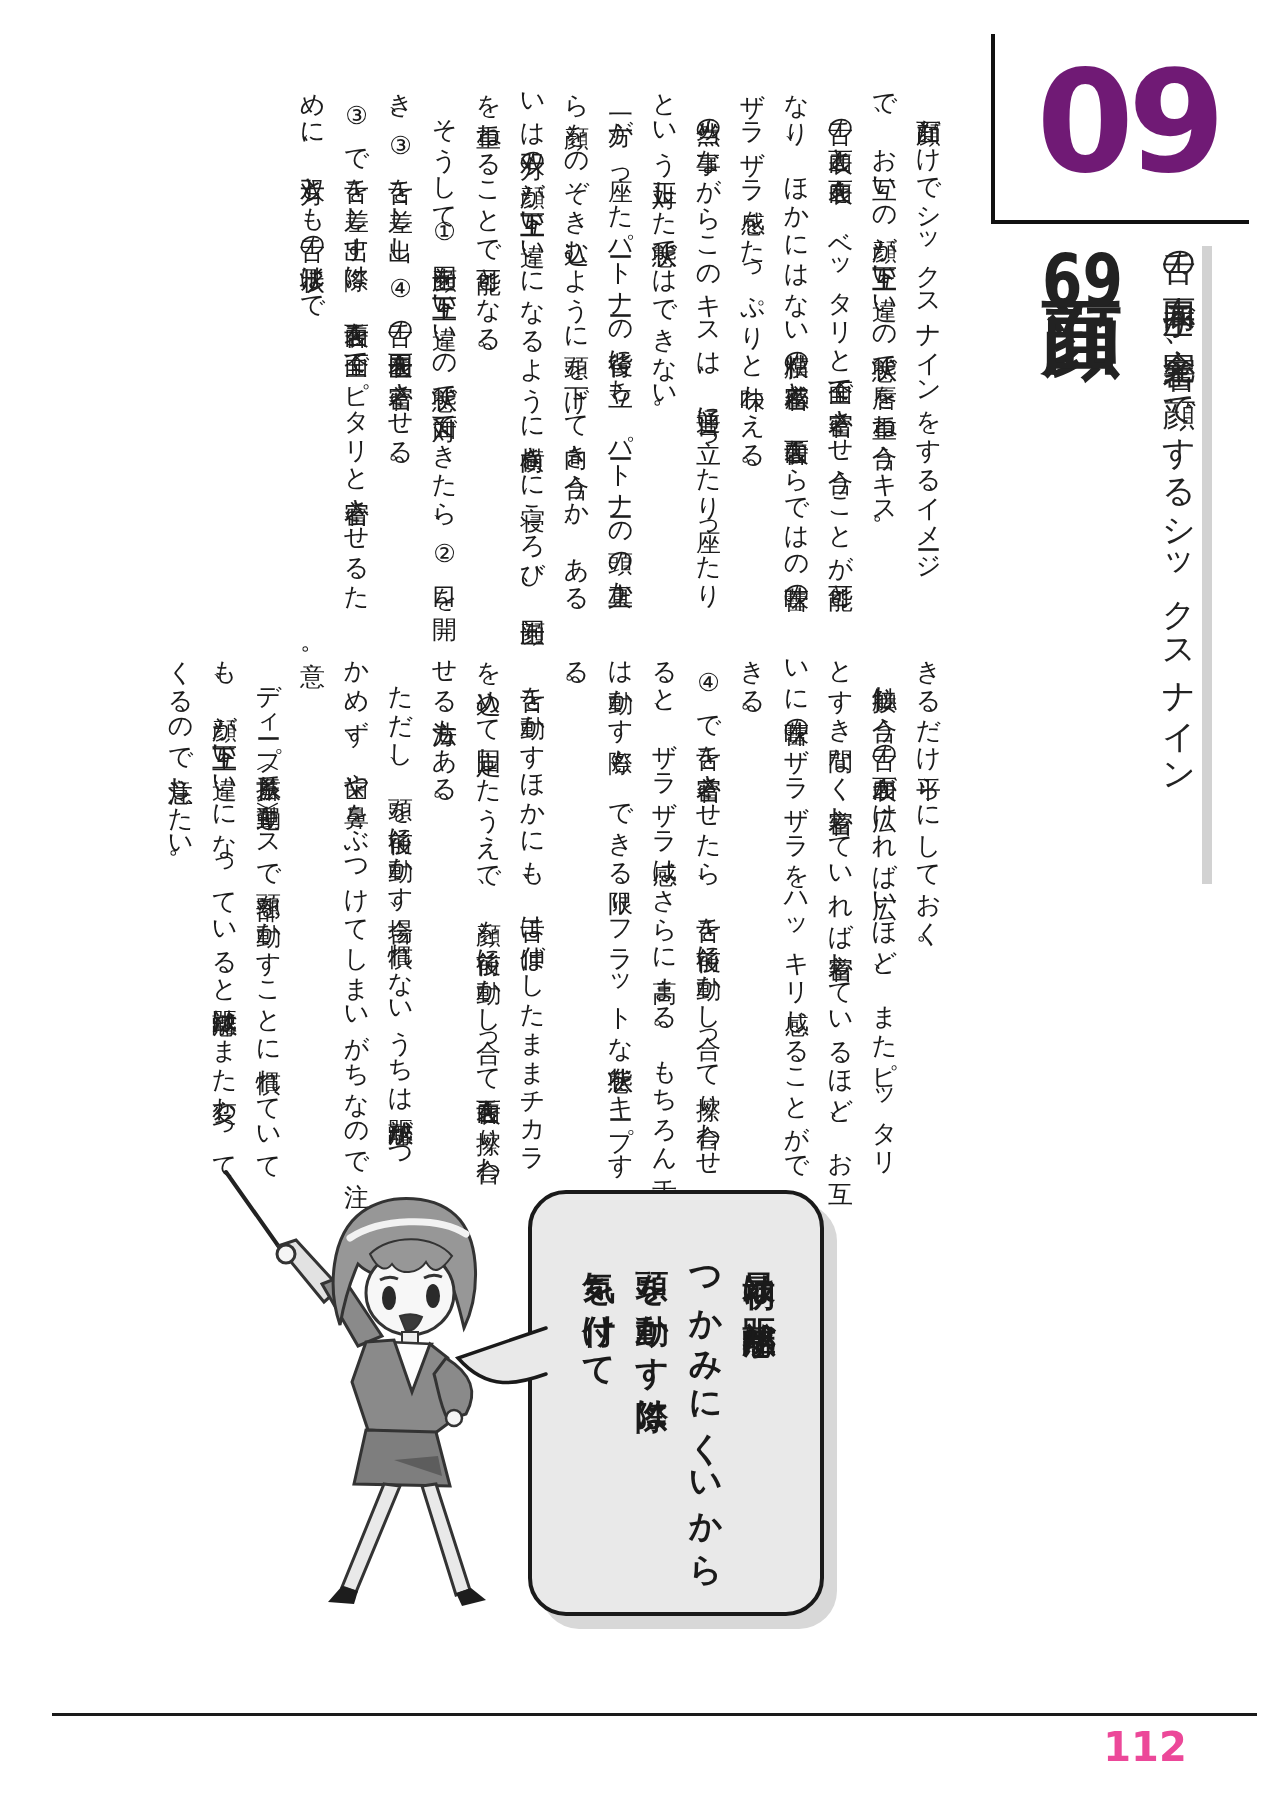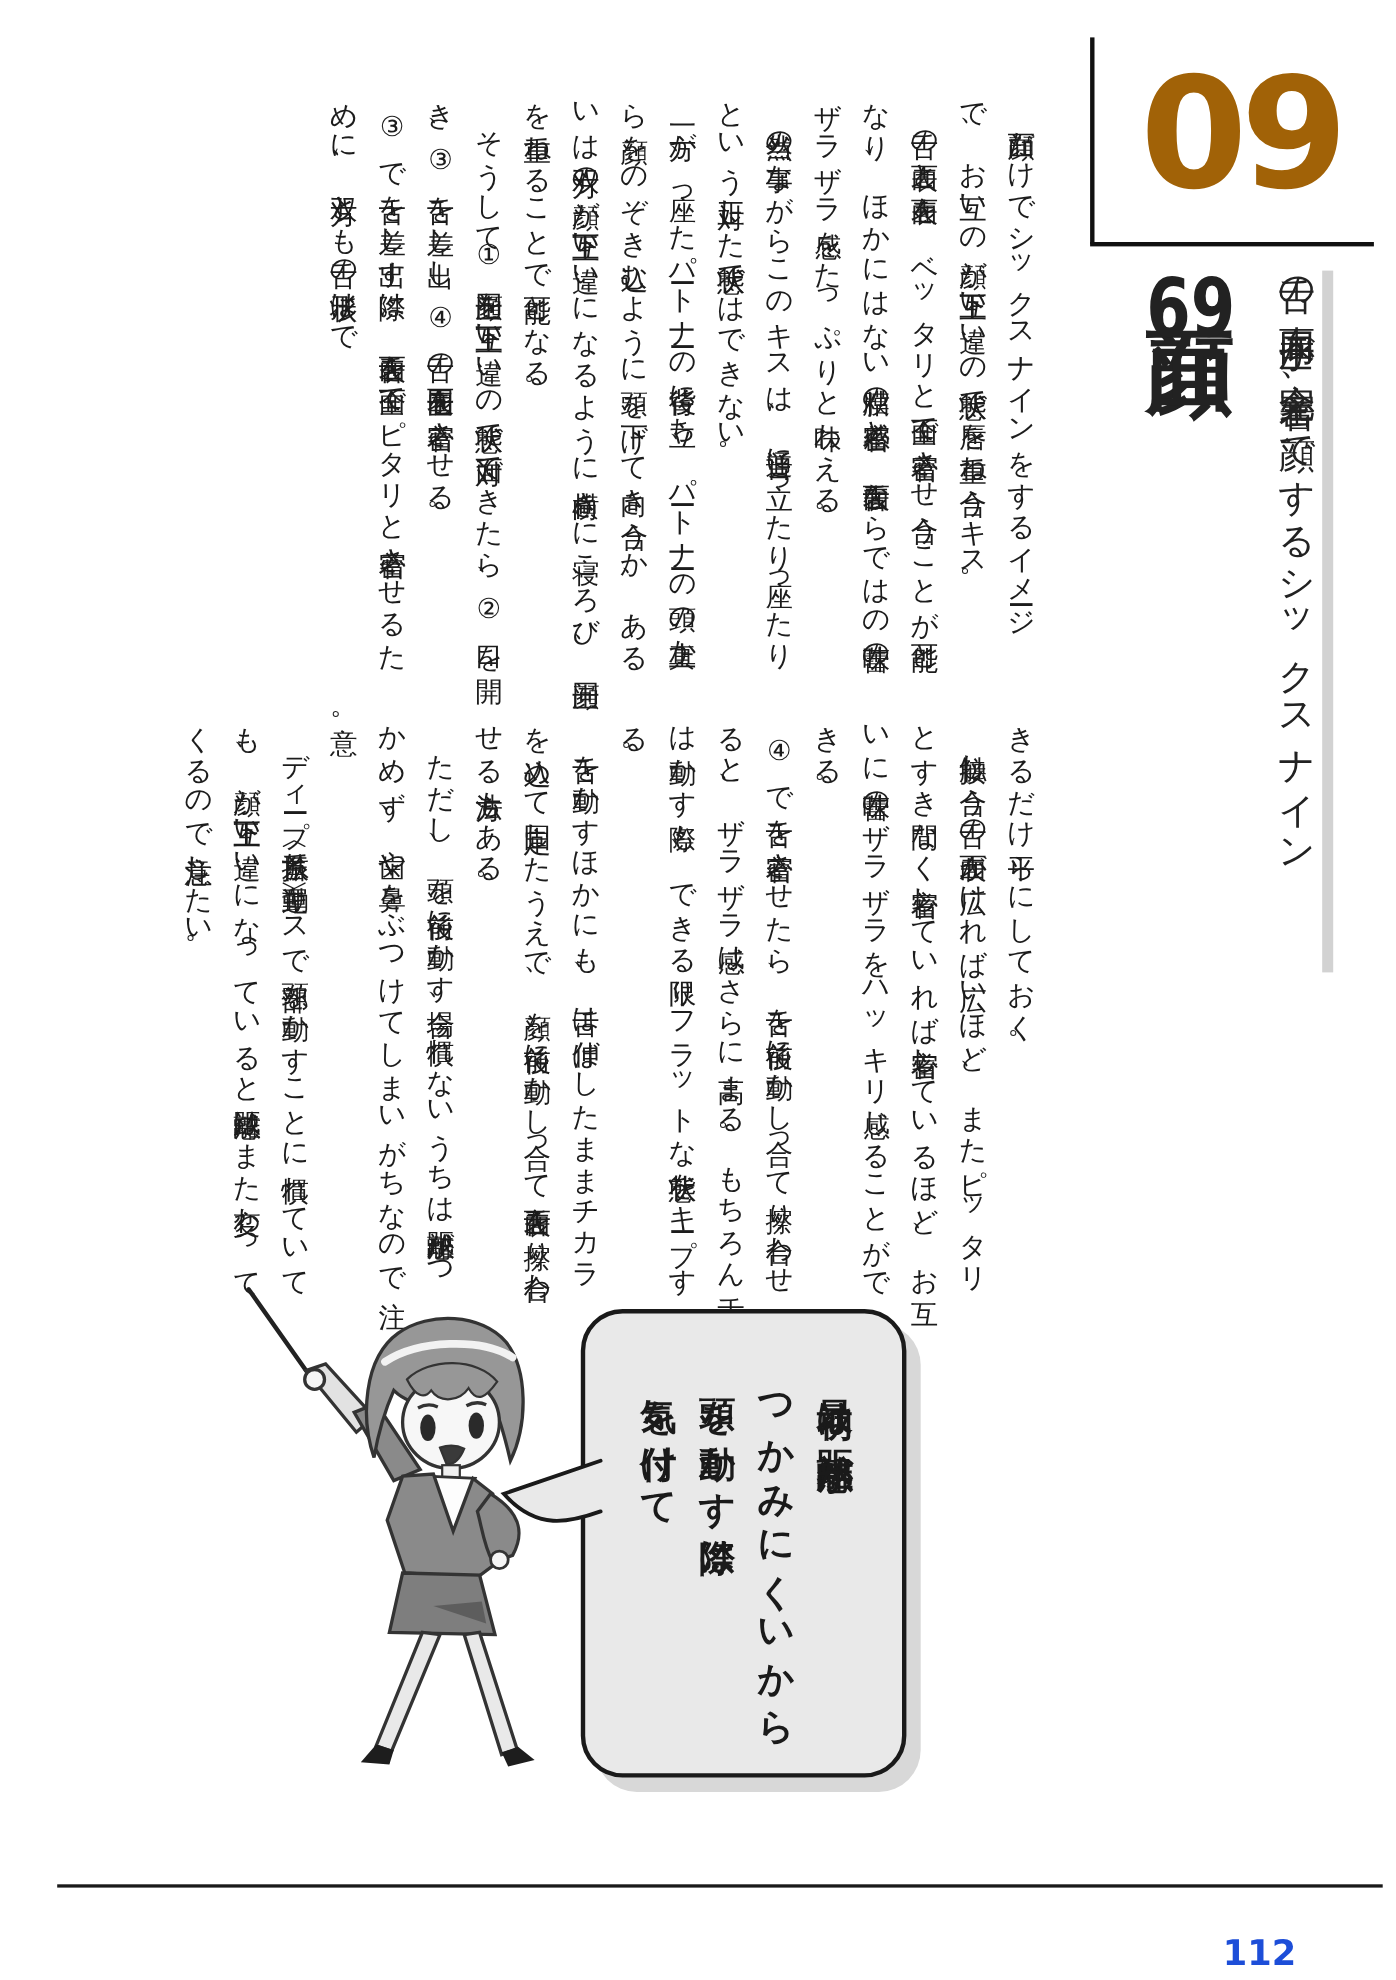--- a/index.html
+++ b/index.html
@@ -11,21 +11,21 @@
   .vtext{
     writing-mode:vertical-rl;
     -webkit-writing-mode:vertical-rl;
     word-break:break-all;
     line-break:loose;
   }
   
   .chapter-num{
     position:absolute;left:1008px;top:28px;width:240px;height:190px;
     font-size:140px;font-weight:700;letter-spacing:-6px;line-height:190px;
-    text-align:center;color:#a16207;
+    text-align:center;color:#701a75;
   }
   .rule-v{position:absolute;left:991px;top:34px;width:4px;height:188px;background:#111;}
   .rule-h{position:absolute;left:991px;top:220px;width:258px;height:4px;background:#111;}
   .chapter-title{
     position:absolute;left:1028px;top:232px;height:440px;
     font-size:80px;font-weight:600;letter-spacing:6px;color:#222;
   }
   .tcy{text-combine-upright:all;-webkit-text-combine:horizontal;font-size:0.92em;}
   .chapter-subtitle{
     position:absolute;left:1156px;top:226px;height:670px;
@@ -54,21 +54,21 @@
     position:absolute;top:52px;right:34px;height:330px;
     font-size:33px;font-weight:700;letter-spacing:3px;line-height:1.62;color:#1a1a1a;
   }
   .bubble-text p{margin:0;}
   
   .figure{position:absolute;left:190px;top:1130px;z-index:1;}
   
   .footer-rule{position:absolute;left:52px;top:1713px;width:1205px;height:3px;background:#1a1a1a;}
   .page-num{
     position:absolute;left:1100px;top:1724px;width:90px;text-align:center;
-    font-size:32px;font-weight:700;color:#1d4ed8;margin-top:32px;
+    font-size:40px;font-weight:700;color:#ec4899;
   }
 </style>
 </head>
 <body>
 
 <div class="rule-v"></div>
 <div class="rule-h"></div>
 <div class="chapter-num">09</div>
 
 <div class="chapter-title vtext"><span>顔面</span><span class="tcy">69</span></div>

